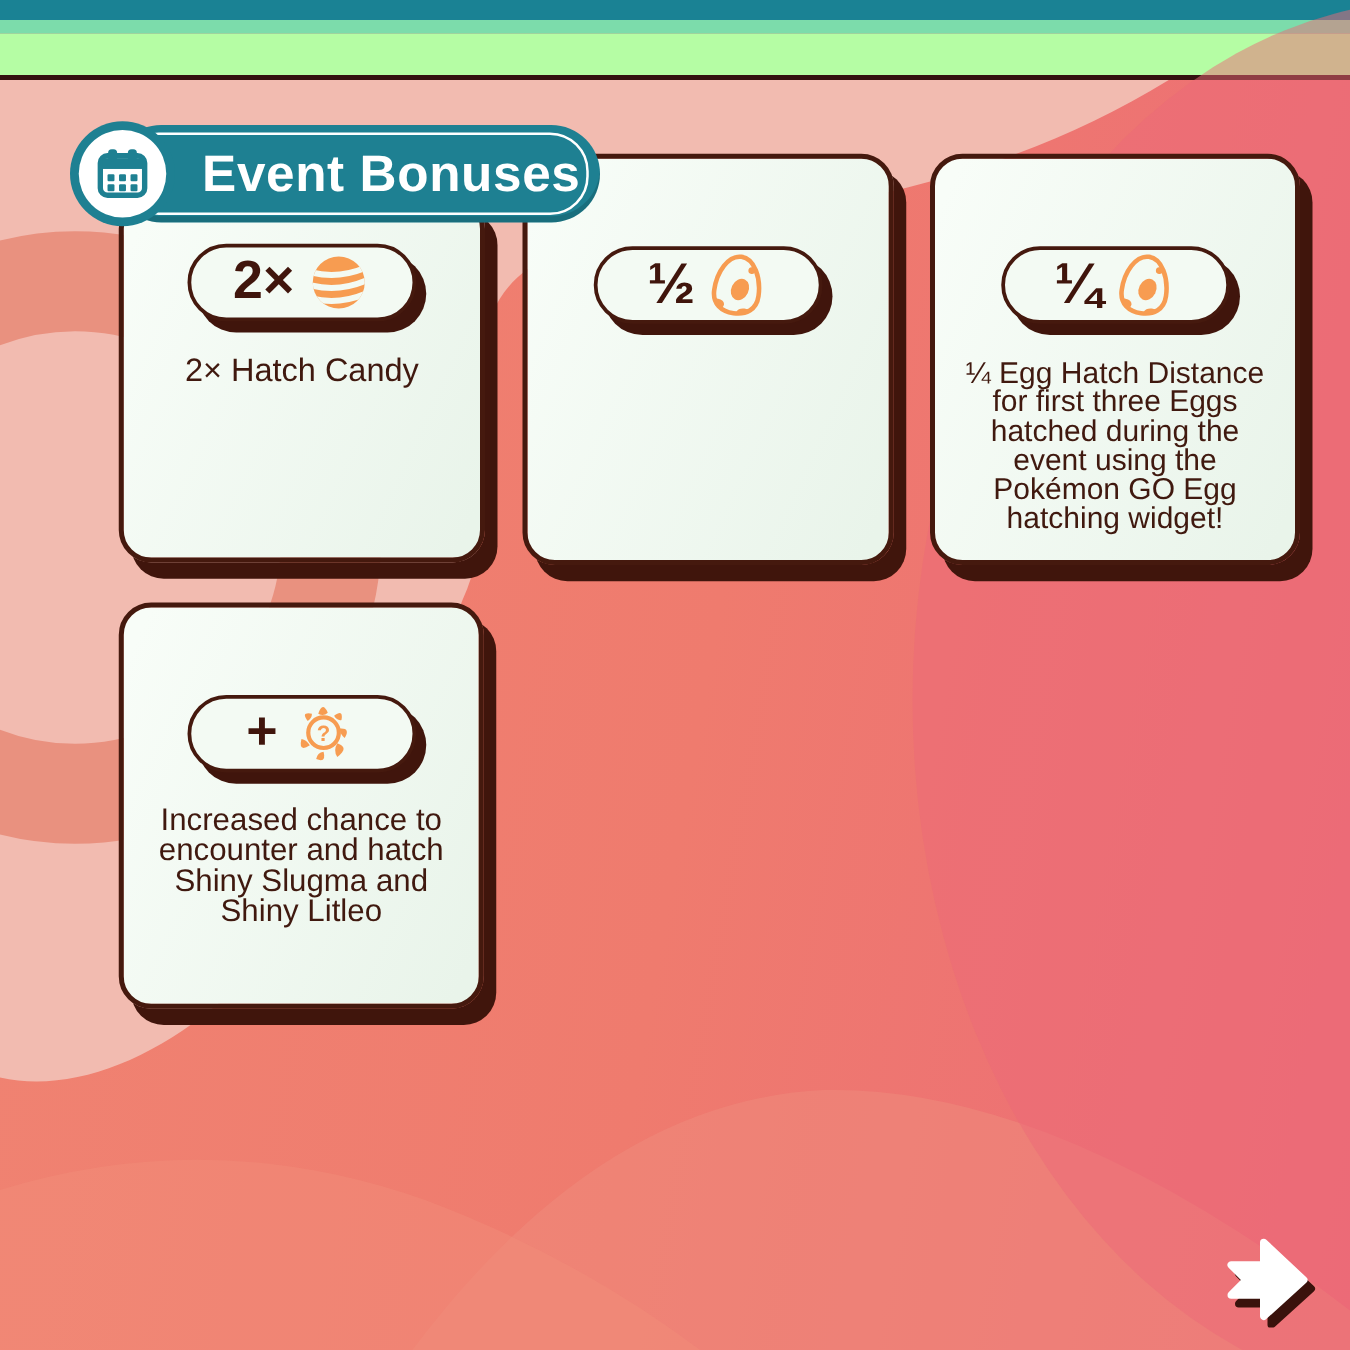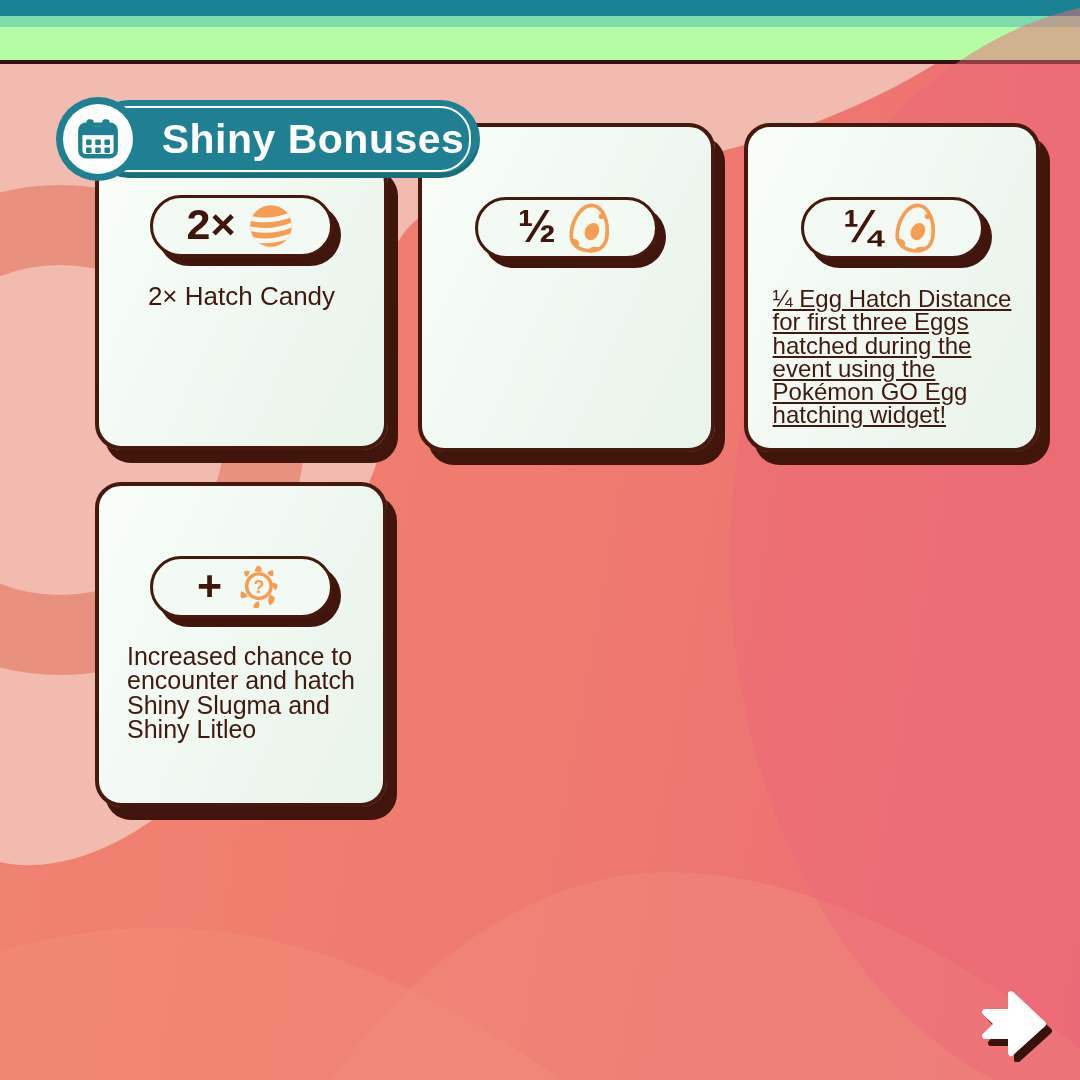--- a/index.html
+++ b/index.html
@@ -40,25 +40,25 @@
     background:#f3faf3;border:3.5px solid #45190e;border-radius:32px;
     box-shadow:8px 9px 0 #40150c;
     display:flex;align-items:center;justify-content:center;gap:9px;
   }
   .card-1 .bonus-pill{margin-top:34px;}
   .card-2 .bonus-pill,.card-3 .bonus-pill{margin-top:70px;}
   .card-4 .bonus-pill{margin-top:70px;}
   .pill-prefix{color:#40150c;font-weight:bold;font-size:43px;line-height:1;transform:translateY(-2px);}
   .pill-prefix.frac{font-size:46px;}
   .caption{
-    color:#40190f;text-align:left;white-space:pre-line;padding:0 6px;
+    color:#40190f;text-align:center;white-space:pre-line;padding:0 6px;
   }
   .card-1 .caption{margin-top:26px;font-size:26px;line-height:1.05;}
   .card-2 .caption{margin-top:28px;font-size:26px;line-height:1.0;}
-  .card-3 .caption{margin-top:28px;font-size:24px;line-height:0.97;text-decoration:underline;}
+  .card-3 .caption{margin-top:28px;font-size:24px;line-height:0.97;}
   .card-4 .caption{margin-top:26px;font-size:25px;line-height:0.97;}
   
   .next-arrow{position:absolute;left:972px;top:990px;width:86px;height:72px;z-index:7;cursor:pointer;background:none;border:none;padding:0;}
 </style>
 </head>
 <body>
 
 <div class="canvas">
 
   <svg class="bg-svg" width="1080" height="1080" viewBox="0 0 1080 1080" aria-hidden="true">
@@ -70,21 +70,21 @@
   </svg>
 
   <div class="stripe stripe-teal"></div>
   <div class="stripe stripe-seafoam"></div>
   <div class="stripe stripe-green"></div>
   <div class="stripe stripe-divider"></div>
 
   <div class="header-badge">
     <div class="header-pill"></div>
     <div class="header-outline"></div>
-    <div class="header-title">Shiny Bonuses</div>
+    <div class="header-title">Event Bonuses</div>
     <div class="header-circle">
       <div class="header-circle-inner">
         <svg width="46" height="46" viewBox="0 0 48 48" aria-hidden="true">
           <rect x="5.5" y="9" width="37" height="33" rx="6" fill="none" stroke="#1e8092" stroke-width="4.5"></rect>
           <rect x="7" y="11" width="34" height="9" fill="#1e8092"></rect>
           <rect x="12" y="3.5" width="7.5" height="10" rx="3" fill="#1e8092"></rect>
           <rect x="28.5" y="3.5" width="7.5" height="10" rx="3" fill="#1e8092"></rect>
           <g fill="#1e8092">
             <rect x="11.5" y="24.5" width="5.8" height="5.8" rx="1"></rect>
             <rect x="21.1" y="24.5" width="5.8" height="5.8" rx="1"></rect>

